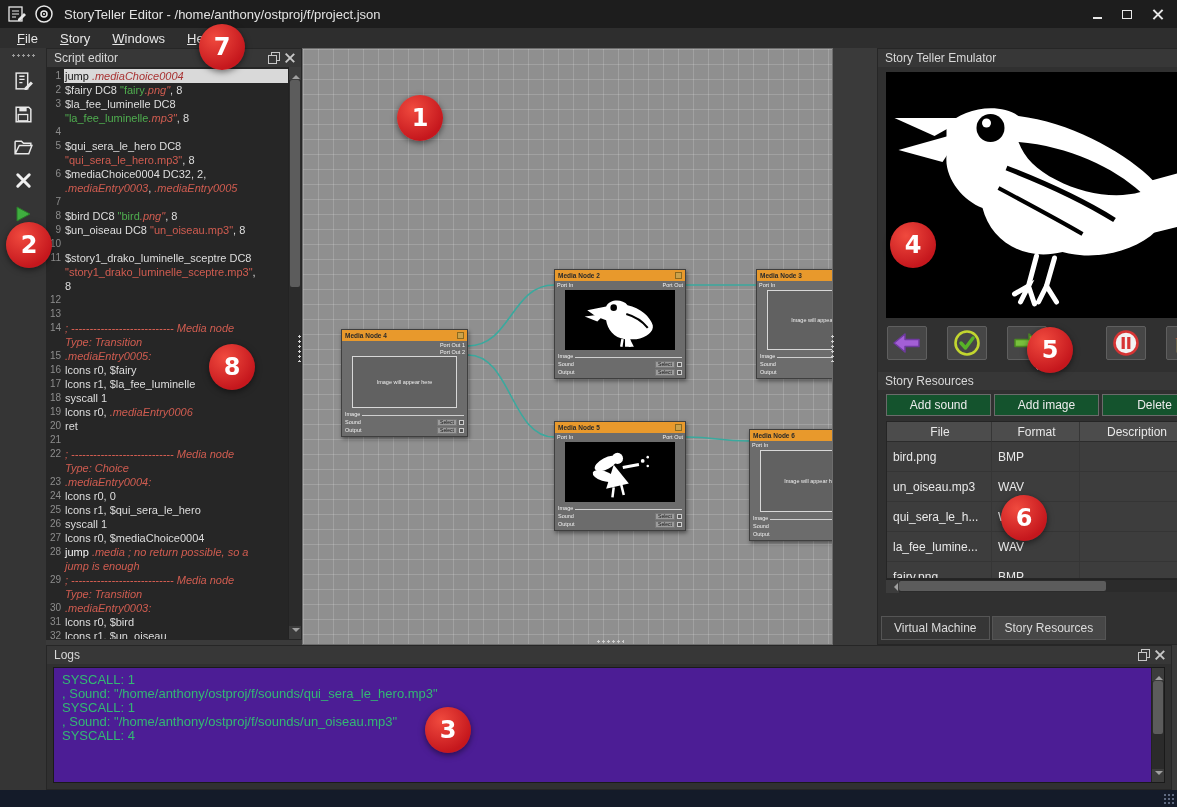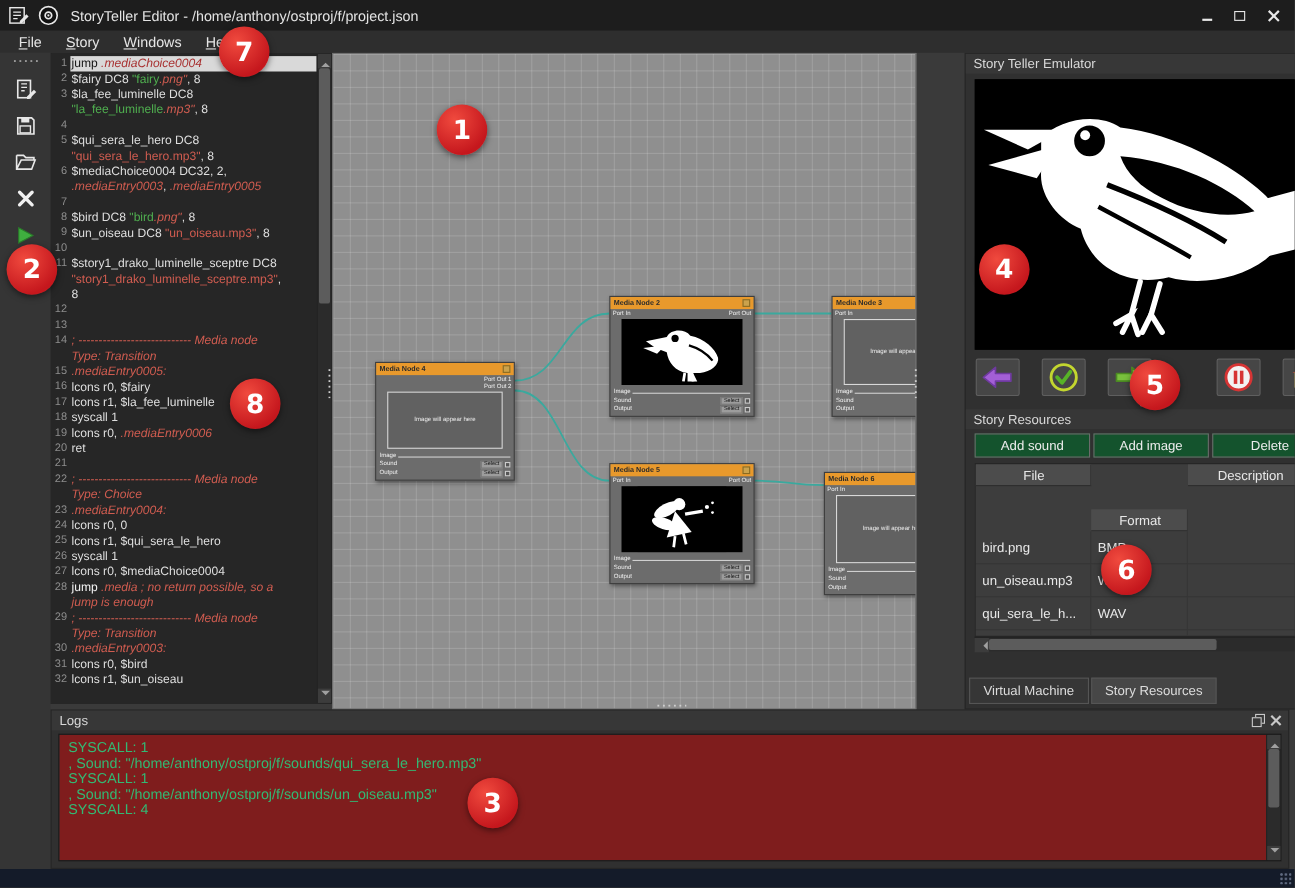--- a/index.html
+++ b/index.html
@@ -108,21 +108,21 @@
 .rrow{height:30px;flex:none;border-bottom:1px solid #353535}
 .rcell{display:flex;align-items:center;padding-left:6px;font-size:12px;color:#e8e8e8;border-right:1px solid #363636;overflow:hidden;white-space:nowrap}
 #res-hscroll{margin:0 8px;flex:none}
 #dock-tabs{margin-top:auto;display:flex;gap:2px;padding:4px 0 4px 3px;flex:none}
 .dtab{padding:4px 12px;font-size:12px;color:#dcdcdc;background:#363636;border:1px solid #555;cursor:default}
 .dtab.active{background:#474747}
 
 
 #logs-dock{left:46px;top:645px;width:1126px;height:145px}
 #log-wrap{flex:1;display:flex;margin:3px 6px 6px;overflow:hidden;border:1px solid #1a1a1a}
-#log-area{flex:1;background:#7f1d1d;padding:5px 8px;overflow:hidden}
+#log-area{flex:1;background:#4c1d95;padding:5px 8px;overflow:hidden}
 .log-line{font-size:13px;line-height:14px;color:#33b873;white-space:nowrap}
 
 
 #statusbar{position:absolute;left:0;top:790px;width:1177px;height:17px;background:#141b29}
 #grip{position:absolute;right:3px;bottom:3px;width:11px;height:11px;background-image:radial-gradient(circle,#5f6a80 1px,transparent 1.3px);background-size:4px 4px}
 
 
 .badge{position:absolute;width:46px;height:46px;border-radius:50%;background:radial-gradient(circle at 35% 30%,#f04a3e,#c5171d 72%);color:#fff;display:flex;align-items:center;justify-content:center;font-size:24px;font-weight:bold;font-family:"DejaVu Sans",sans-serif;box-shadow:0 2px 6px rgba(0,0,0,.5);z-index:50}
 </style>
 </head>
@@ -194,20 +194,25 @@
       </button>
       <button class="tool-btn">
         <span class="icw"><svg width="20" height="20" viewBox="0 0 20 20">
             <path d="M4 3l13 7-13 7z" fill="#3fae3f" stroke="#2a7a2a" stroke-width="1"></path>
           </svg></span>
       </button>
     </span>
 </div>
 
 <div id="script-dock" class="dock">
+  <div class="dock-header">
+    <span class="title">Script editor</span>
+    <span class="hdr-btn icon-float"></span>
+    <span class="hdr-btn icon-close"></span>
+  </div>
   <div id="code-wrap">
     <div id="code-area">
         <div class="cline hl"><span class="gut">1</span><span class="ctext"><span class="seg k">jump</span><span class="seg ri"> .mediaChoice0004</span></span></div>
         <div class="cline"><span class="gut">2</span><span class="ctext"><span class="seg d">$fairy DC8 </span><span class="seg g">"fairy</span><span class="seg ri">.png"</span><span class="seg d">, 8</span></span></div>
         <div class="cline"><span class="gut">3</span><span class="ctext"><span class="seg d">$la_fee_luminelle DC8</span></span></div>
         <div class="cline"><span class="gut"></span><span class="ctext"><span class="seg g">"la_fee_luminelle</span><span class="seg ri">.mp3"</span><span class="seg d">, 8</span></span></div>
         <div class="cline"><span class="gut">4</span><span class="ctext"><span class="seg d"></span></span></div>
         <div class="cline"><span class="gut">5</span><span class="ctext"><span class="seg d">$qui_sera_le_hero DC8</span></span></div>
         <div class="cline"><span class="gut"></span><span class="ctext"><span class="seg r">"qui_sera_le_hero.mp3"</span><span class="seg d">, 8</span></span></div>
         <div class="cline"><span class="gut">6</span><span class="ctext"><span class="seg d">$mediaChoice0004 DC32, 2,</span></span></div>
@@ -511,21 +516,21 @@
   </div>
   <div id="res-buttons">
       <button class="res-btn">Add sound</button>
       <button class="res-btn">Add image</button>
       <button class="res-btn">Delete</button>
     </div>
   <div id="res-table">
     <div id="res-grid">
       <div id="res-head">
           <div class="rcell rhead" style="justify-content: center;">File</div>
-          <div class="rcell rhead" style="justify-content: center; margin-top: 41px;">Format</div>
+          <div class="rcell rhead" style="justify-content: center;">Format</div>
           <div class="rcell rhead" style="justify-content: center;">Description</div>
         </div>
       <div id="res-rows" style="flex:1;overflow:hidden">
           <div class="rrow">
             <div class="rcell">bird.png</div>
             <div class="rcell">BMP</div>
             <div class="rcell"></div>
           </div>
           <div class="rrow">
             <div class="rcell">un_oiseau.mp3</div>

